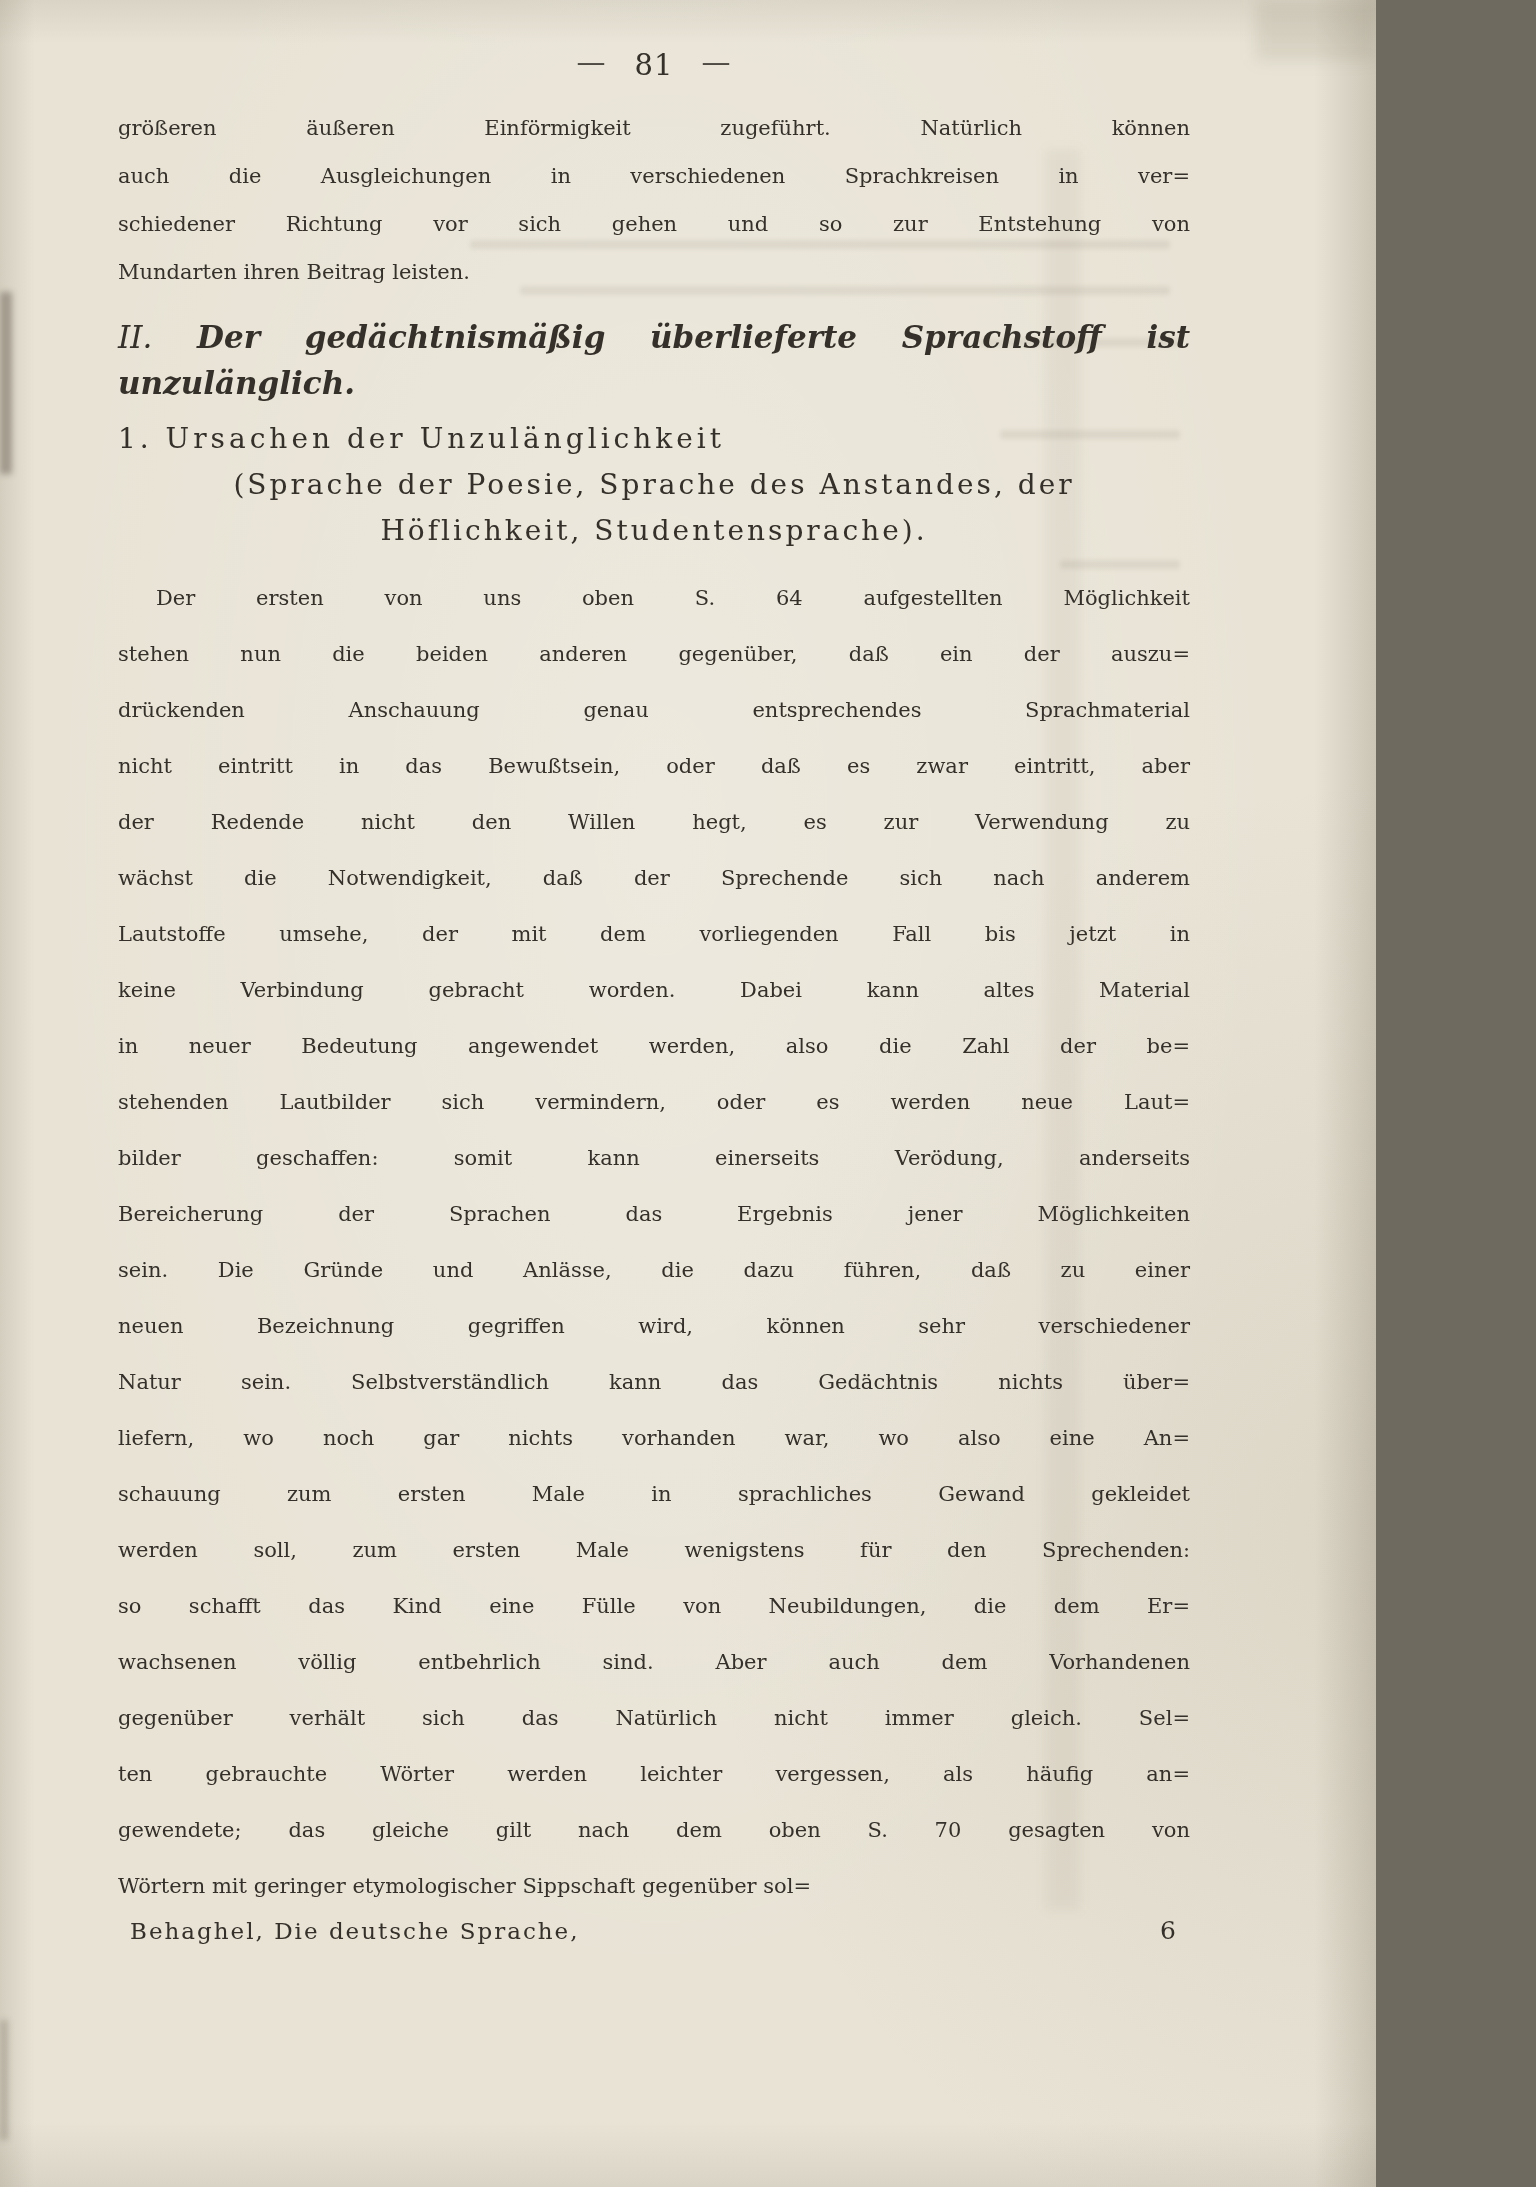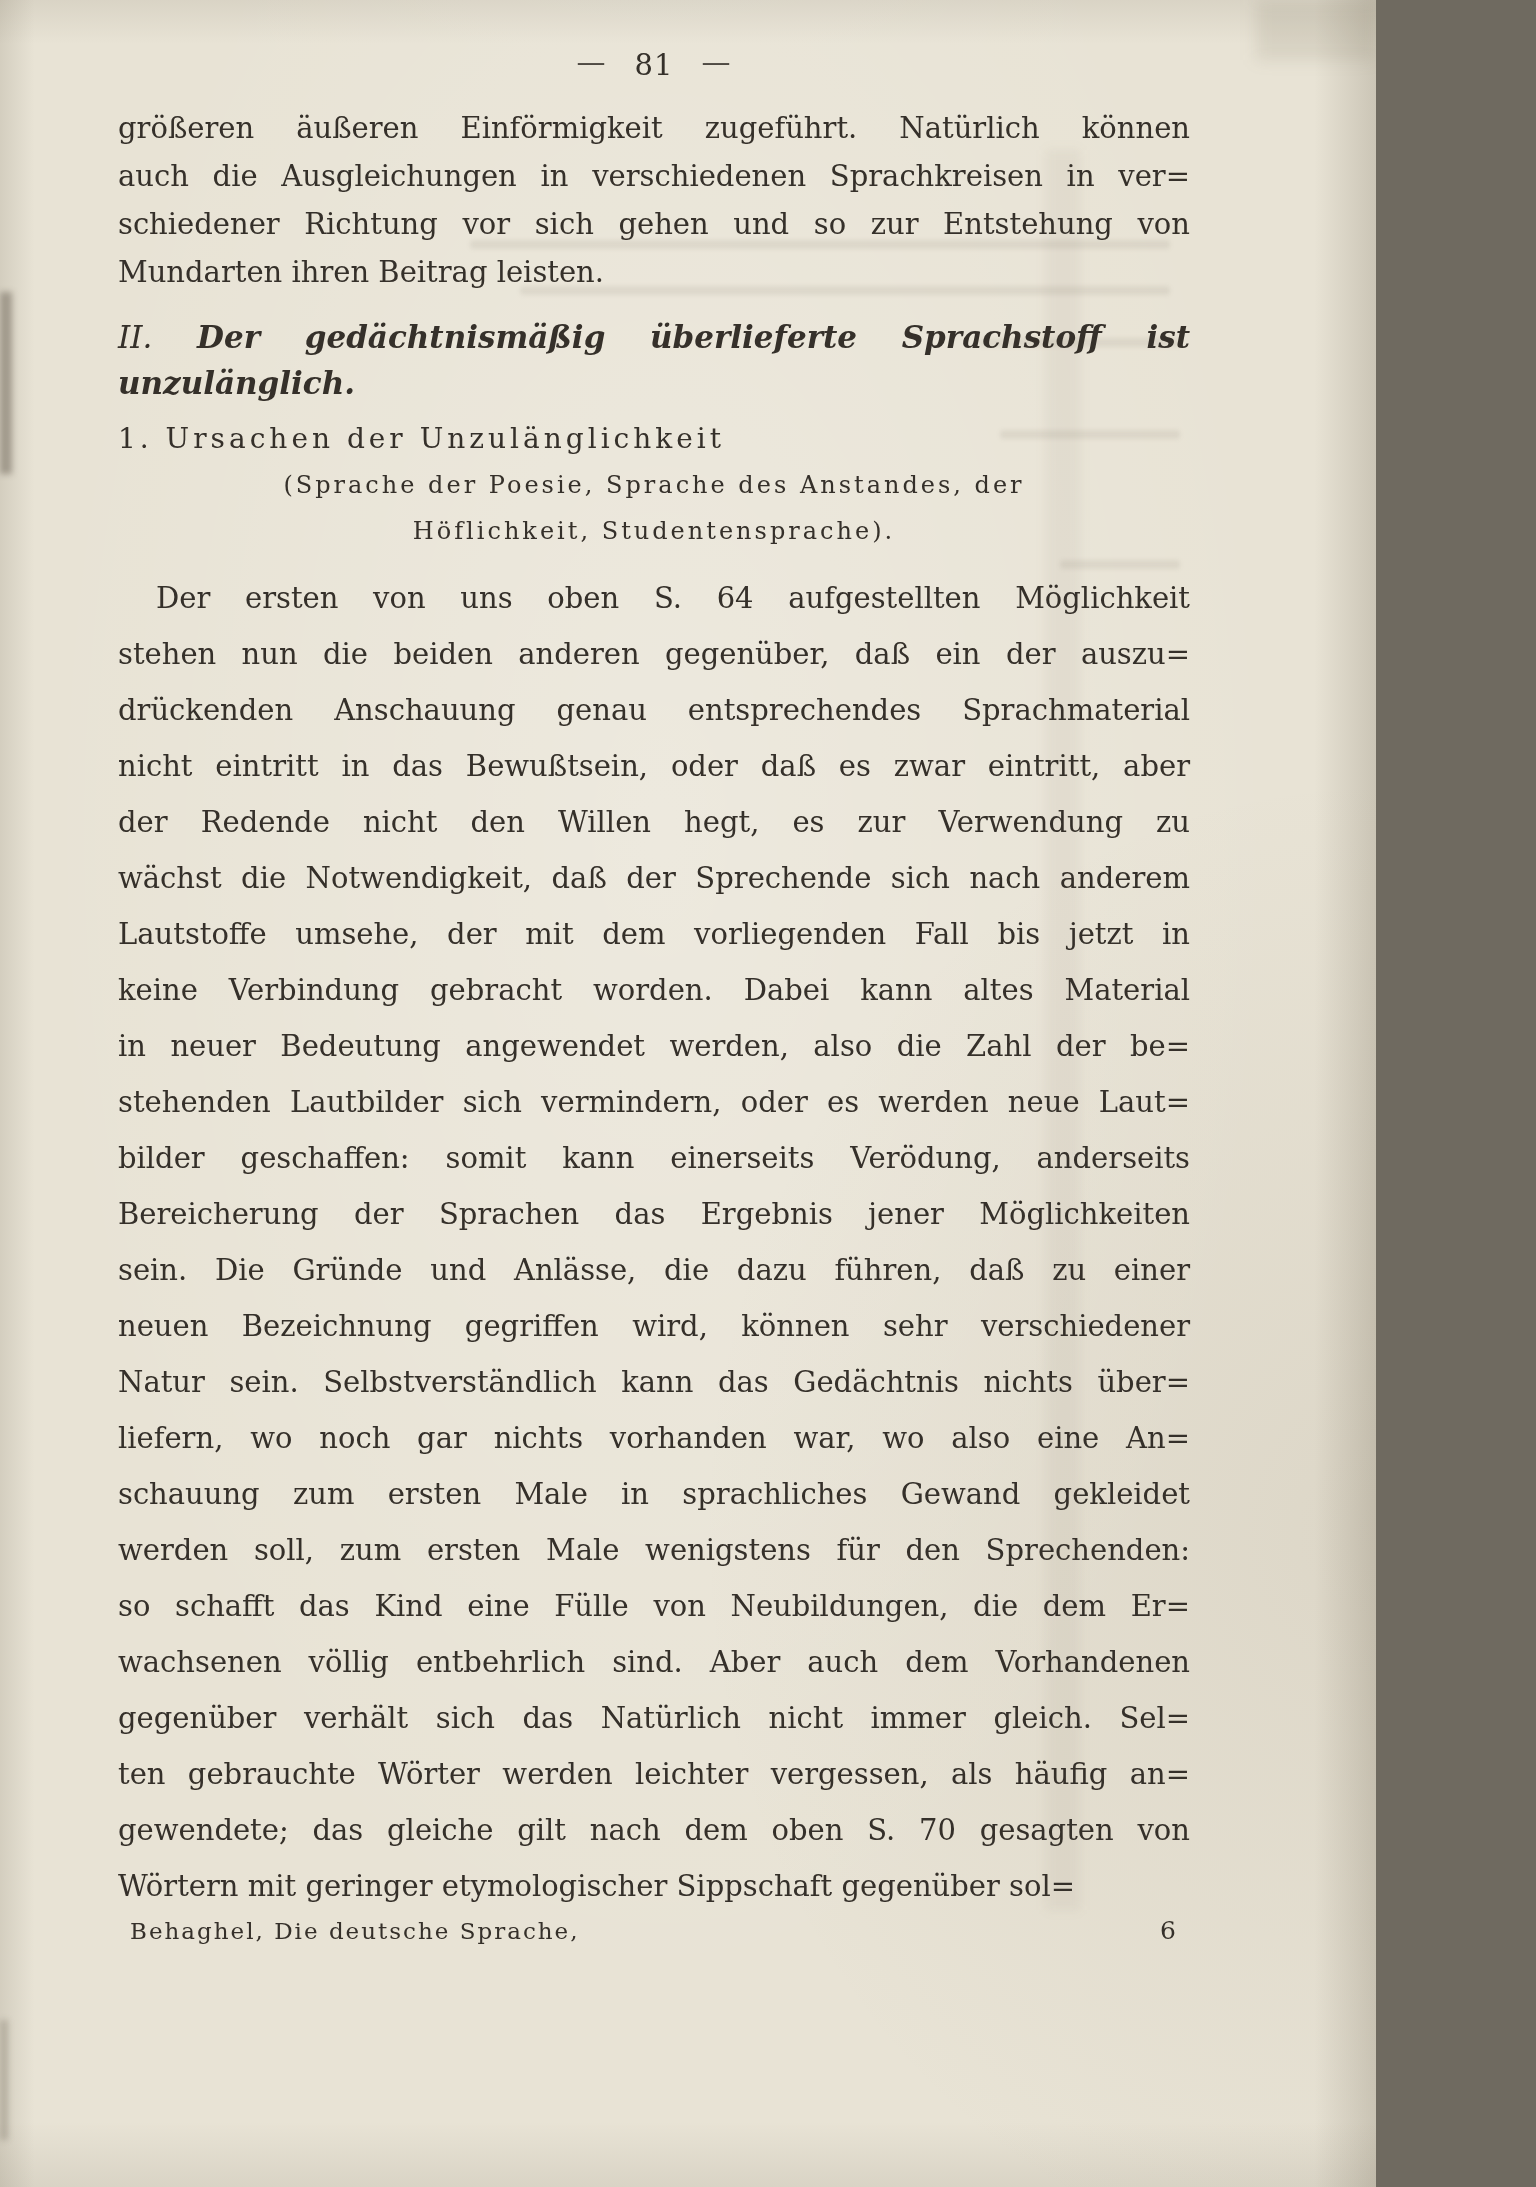--- a/index.html
+++ b/index.html
@@ -19,36 +19,36 @@
       linear-gradient(to right, rgba(88,78,58,0.14), rgba(0,0,0,0) 2.5%, rgba(0,0,0,0) 95.5%, rgba(88,78,58,0.20)),
       linear-gradient(to bottom, rgba(88,78,58,0.10), rgba(0,0,0,0) 2%, rgba(0,0,0,0) 97%, rgba(88,78,58,0.10)),
       radial-gradient(ellipse at 100% 70%, rgba(120,105,80,0.10), rgba(0,0,0,0) 35%);
   }
 
   .column { position:absolute; left:118px; top:44px; width:1072px; }
 
   .page-head { text-align:center; font-size:29px; line-height:42px; letter-spacing:1px; margin-bottom:18px; }
   .page-head .dash { margin:0 28px; position:relative; top:-3px; opacity:.85; }
 
-  .line { font-size:29px; line-height:48px; white-space:normal; }
+  .line { font-size:21px; line-height:48px; white-space:normal; }
   .fill { text-align:justify; text-align-last:justify; -moz-text-align-last:justify; }
   .indent { text-indent:38px; }
 
   .para-intro { margin-top:0; }
 
   .heading {
     margin-top:18px;
     font-size:31px; font-weight:bold; line-height:46px;
     text-align:justify; text-align-last:justify;font-style:italic; -moz-text-align-last:justify;
   }
   .heading .numeral { font-weight:normal; }
 
   .sub1 { margin-top:10px; text-align:left; font-size:28px; letter-spacing:4px; line-height:46px; }
   .sub2 { text-align:center; letter-spacing:3px; }
-  .sub2 .line { font-size:24px; line-height:46px; text-align:center; text-align-last:center; }
+  .sub2 .line { font-size:28px; line-height:46px; text-align:center; text-align-last:center; }
 
   .para-main { margin-top:16px; }
   .para-main .line { line-height:56px; }
 
   .footer {
     position:absolute; left:130px; top:1916px; width:1046px;
     display:flex; justify-content:space-between; align-items:baseline;
     font-size:23px; letter-spacing:2px;
   }
   .footer .sheet { letter-spacing:0; font-size:25px; }

